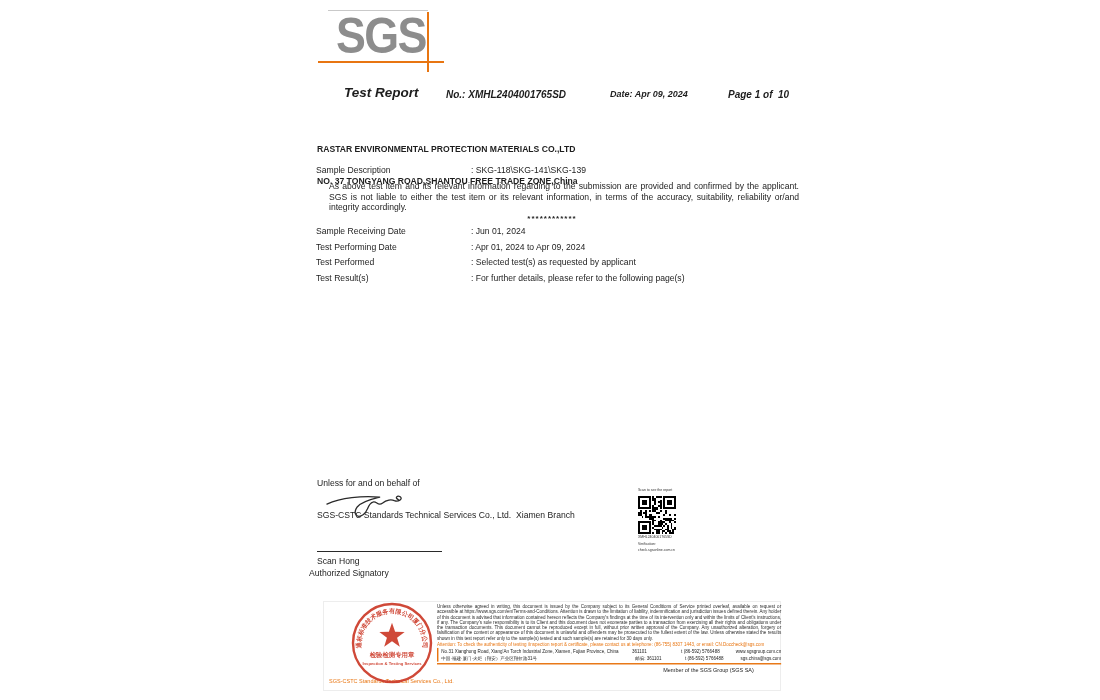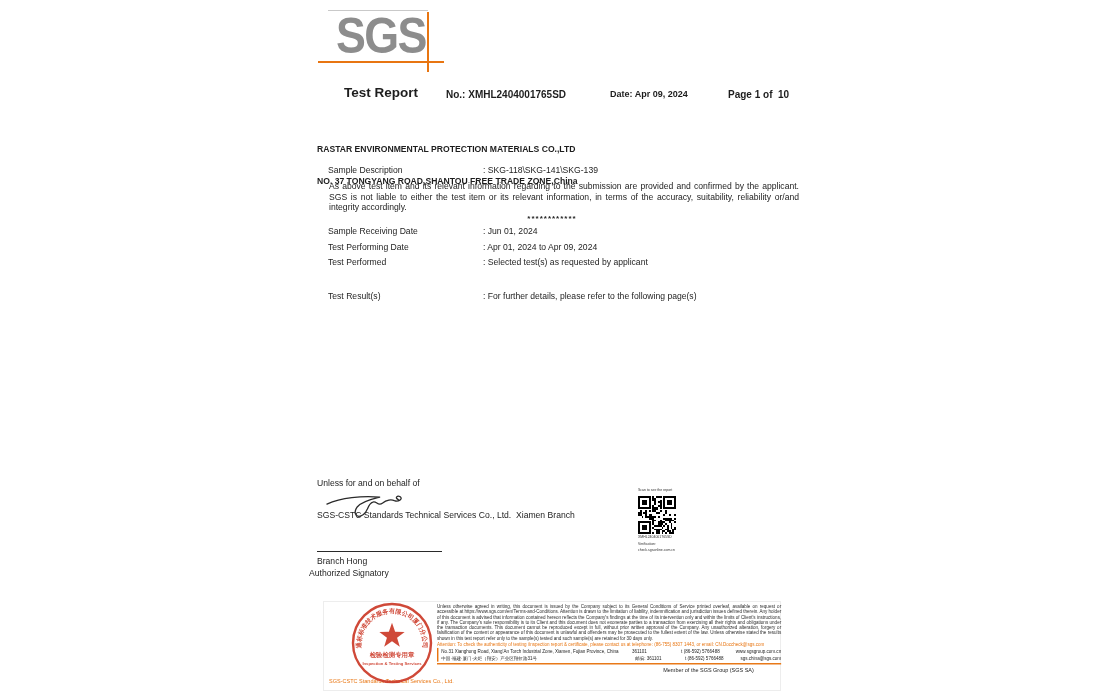--- a/index.html
+++ b/index.html
@@ -15,29 +15,29 @@
   .abs{position:absolute;}
 
   
   .logo-topline{left:328px;top:10px;width:100px;height:1px;background:#c9c9c9;}
   .logo-text{left:336px;top:12px;font-size:56px;font-weight:bold;letter-spacing:-2px;line-height:1;
              color:var(--logo-gray);transform:scale(0.80,0.88);transform-origin:top left;}
   .logo-vline{left:427px;top:12px;width:2px;height:60px;background:var(--sgs-orange);}
   .logo-hline{left:318px;top:61px;width:126px;height:2px;background:var(--sgs-orange);}
 
   
-  .hdr{font-weight:bold;white-space:pre;}
+  .hdr{font-weight:bold;white-space:pre;font-style:italic;}
   .hdr-title{left:344px;top:85px;font-size:13.5px;}
   .hdr-no{left:446px;top:89px;font-size:10px;}
   .hdr-date{left:610px;top:89px;font-size:9px;text-align:center;}
   .hdr-page{left:728px;top:89px;font-size:10px;}
 
   
   .applicant{left:317px;top:123px;font-size:8.6px;line-height:10.6px;white-space:pre;font-weight:bold;}
-  .kv-row{left:328px;width:462px;height:12px;}
+  .kv-row{left:316px;width:462px;height:12px;}
   .kv-row .k{position:absolute;left:0;font-size:8.6px;}
   .kv-row .v{position:absolute;left:155px;font-size:8.6px;white-space:pre;}
   .disclaimer{left:317px;top:181px;width:470px;font-size:8.6px;line-height:10.7px;text-align:justify;margin-left:12px;}
   .stars{left:317px;top:214px;width:470px;text-align:center;font-size:8px;font-weight:bold;letter-spacing:1px;}
 
   
   .signedfor{left:317px;top:457px;font-size:8.6px;line-height:10.6px;white-space:pre;}
   .sig-svg{left:323px;top:488px;}
   .sig-line{left:317px;top:551px;width:125px;height:1px;background:#2a2a2a;}
   .sig-name{left:317px;top:556px;font-size:8.6px;}
@@ -97,36 +97,36 @@
   <span class="v">: Jun 01, 2024</span>
 </div>
 <div class="abs kv-row" style="top:241.7px;">
   <span class="k">Test Performing Date</span>
   <span class="v">: Apr 01, 2024 to Apr 09, 2024</span>
 </div>
 <div class="abs kv-row" style="top:257.4px;">
   <span class="k">Test Performed</span>
   <span class="v">: Selected test(s) as requested by applicant</span>
 </div>
-<div class="abs kv-row" style="top:273.1px;margin-top:18px;">
+<div class="abs kv-row" style="top:273.1px;">
   <span class="k">Test Result(s)</span>
   <span class="v">: For further details, please refer to the following page(s)</span>
 </div>
 
 <div class="abs signedfor">
   <div>Unless for and on behalf of</div>
   <div>SGS-CSTC Standards Technical Services Co., Ltd.  Xiamen Branch</div>
 </div>
 
 <svg class="abs sig-svg" width="88" height="36" viewBox="0 0 90 36">
   <path d="M4 16 C 18 10, 40 7, 58 9 C 50 11, 40 13, 35 19 C 30 26, 35 31, 41 27 C 47 23, 45 16, 51 14 C 55 12.5, 56 19, 61 15 C 65 11.5, 70 11, 73 12.5 C 77 14, 82 11, 79 8.5 C 76 6.8, 73 9.5, 77 11.5" fill="none" stroke="#2a2a2a" stroke-width="1.3" stroke-linecap="round" stroke-linejoin="round"></path>
 </svg>
 
 <div class="abs sig-line"></div>
-<div class="abs sig-name">Branch Hong</div>
+<div class="abs sig-name">Scan Hong</div>
 <div class="abs sig-title">Authorized Signatory</div>
 
 <div class="abs qr-wrap">
   <div class="qr-cap">Scan to see the report</div>
   <svg class="qr-svg" id="qr" width="38" height="38" viewBox="0 0 21 21" shape-rendering="crispEdges">
       <rect x="8" y="0" width="1" height="1" fill="#000"></rect>
       <rect x="10" y="0" width="1" height="1" fill="#000"></rect>
       <rect x="11" y="0" width="1" height="1" fill="#000"></rect>
       <rect x="12" y="0" width="1" height="1" fill="#000"></rect>
       <rect x="8" y="1" width="1" height="1" fill="#000"></rect>

